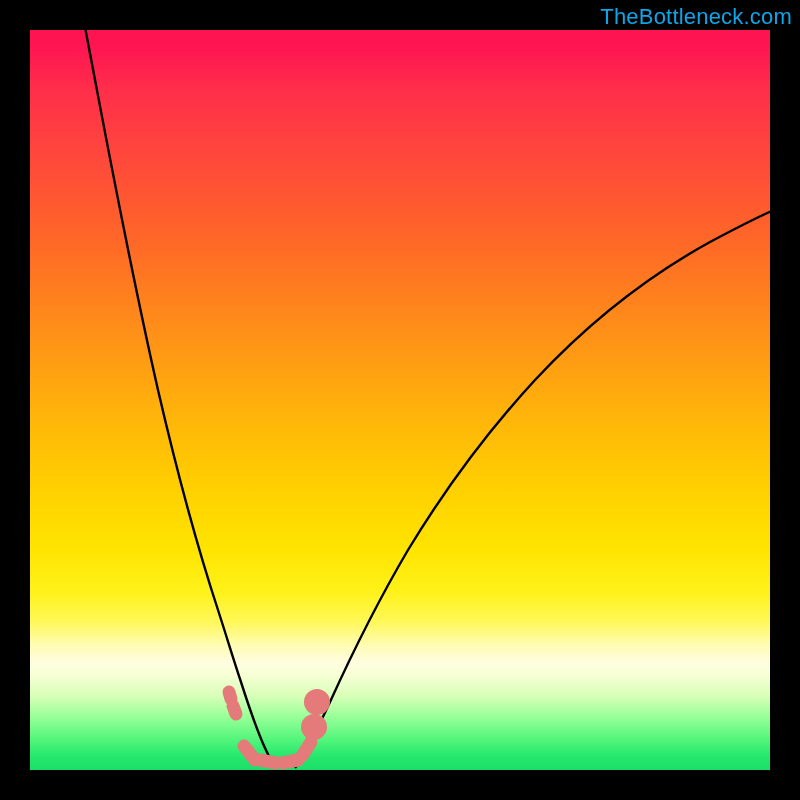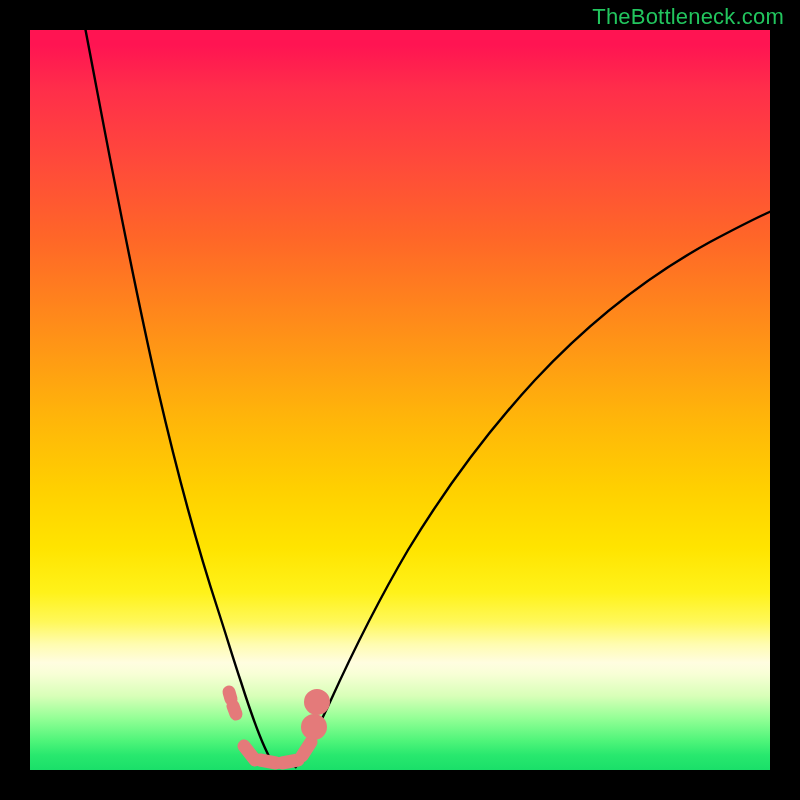--- a/index.html
+++ b/index.html
@@ -7,22 +7,22 @@
     width: 800px;
     height: 800px;
     background: #000;
     position: relative;
     font-family: Arial, Helvetica, sans-serif;
     overflow: hidden;
   }
   .watermark {
     position: absolute;
     top: 4px;
-    right: 16px;
-    color: #22c55e;
+    right: 8px;
+    color: #0ea5e9;
     font-size: 22px;
     font-weight: 400;
     letter-spacing: 0.2px;
     z-index: 20;
   }
   .plot {
     position: absolute;
     left: 30px;
     top: 30px;
     width: 740px;

